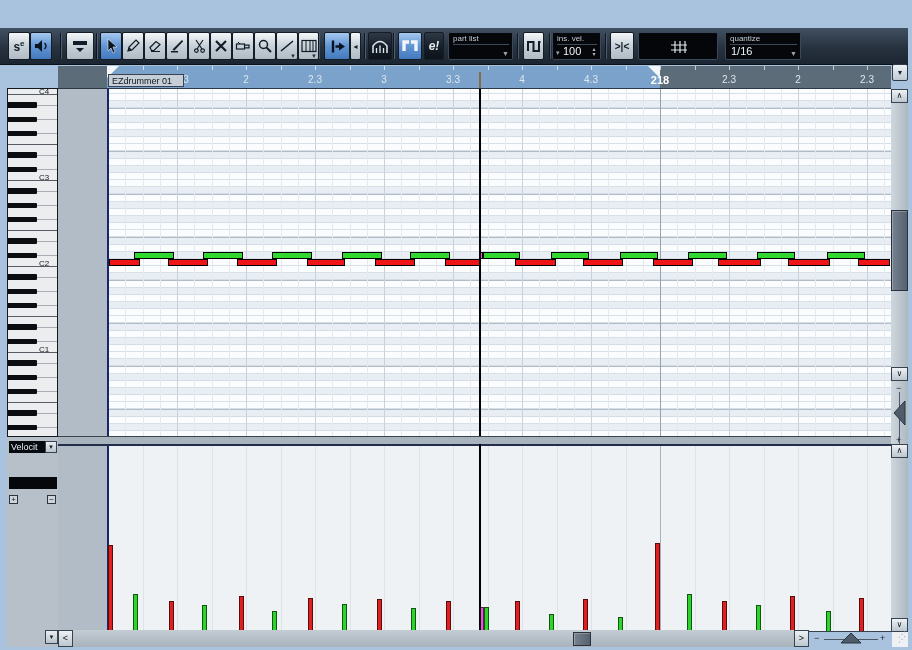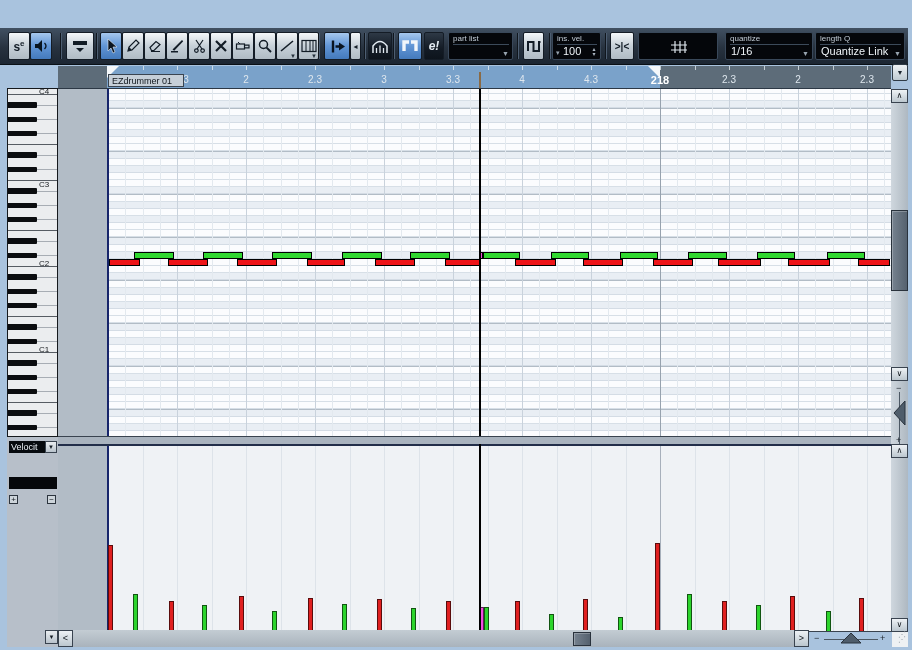--- a/index.html
+++ b/index.html
@@ -206,28 +206,23 @@
       <div class="lbl">ins. vel.</div>
       <div class="val" style="left:10px;">100</div>
       <div class="dd" style="left:3px;right:auto;">▾</div>
       <div class="spin"><span>▴</span><br><span>▾</span></div>
     </div>
     <div class="tbw" style="left:638px;width:80px;background:#04060a;">
       <svg style="position:absolute;left:29px;top:6px;" width="22" height="16" viewBox="0 0 22 16">
         <path d="M7 2v12M12 2v12M17 2v12M3 6h16M3 11h16" stroke="#dfe7ee" stroke-width="1.2" fill="none"></path>
       </svg>
     </div>
-    <div class="tbw" style="left:725px;width:88px;">
+    <div class="tbw" style="left:725px;width:76px;">
       <div class="lbl">quantize</div>
       <div class="val">1/16</div>
-      <div class="dd">▼</div>
-    </div>
-    <div class="tbw" style="left:815px;width:90px;">
-      <div class="lbl">length Q</div>
-      <div class="val">Quantize Link</div>
       <div class="dd">▼</div>
     </div>
   </div>
 
   <div class="ruler" id="ruler">
       <div style="position: absolute; left: 49px; top: 0px; width: 553px; height: 23px; background: rgb(122, 162, 202);"></div>
       <div style="position: absolute; left: 49px; top: 0px; width: 0px; height: 0px; border-top: 12px solid rgb(244, 247, 250); border-right: 12px solid transparent;"></div>
       <div style="position: absolute; left: 590px; top: 0px; width: 0px; height: 0px; border-top: 12px solid rgb(244, 247, 250); border-left: 12px solid transparent;"></div>
       <div style="position: absolute; left: 50px; top: 0px; width: 1px; height: 4px; background: rgba(240, 246, 250, 0.7);"></div>
       <div style="position: absolute; left: 84.5px; top: 0px; width: 1px; height: 4px; background: rgba(240, 246, 250, 0.7);"></div>
@@ -278,21 +273,21 @@
       <div style="position: absolute; left: 0px; top: 27.5px; width: 29px; height: 5.6px; background: rgb(11, 13, 16); border-radius: 0px 1px 1px 0px;"></div>
       <div style="position: absolute; left: 29px; top: 30px; width: 20px; height: 1px; background: rgb(167, 173, 180);"></div>
       <div style="position: absolute; left: 0px; top: 41.8px; width: 29px; height: 5.6px; background: rgb(11, 13, 16); border-radius: 0px 1px 1px 0px;"></div>
       <div style="position: absolute; left: 29px; top: 44.3px; width: 20px; height: 1px; background: rgb(167, 173, 180);"></div>
       <div style="position: absolute; left: 0px; top: 55.3px; width: 49px; height: 1px; background: rgb(86, 92, 99);"></div>
       <div style="position: absolute; left: 0px; top: 63.3px; width: 29px; height: 5.6px; background: rgb(11, 13, 16); border-radius: 0px 1px 1px 0px;"></div>
       <div style="position: absolute; left: 29px; top: 65.8px; width: 20px; height: 1px; background: rgb(167, 173, 180);"></div>
       <div style="position: absolute; left: 0px; top: 77.6px; width: 29px; height: 5.6px; background: rgb(11, 13, 16); border-radius: 0px 1px 1px 0px;"></div>
       <div style="position: absolute; left: 29px; top: 80.1px; width: 20px; height: 1px; background: rgb(167, 173, 180);"></div>
       <div style="position: absolute; left: 0px; top: 91.2px; width: 49px; height: 1px; background: rgb(86, 92, 99);"></div>
-      <div style="position: absolute; left: 31px; top: 84.2px; font-size: 8px; color: rgb(21, 25, 29); margin-top: 7px;">C3</div>
+      <div style="position: absolute; left: 31px; top: 84.2px; font-size: 8px; color: rgb(21, 25, 29);">C3</div>
       <div style="position: absolute; left: 0px; top: 99.1px; width: 29px; height: 5.6px; background: rgb(11, 13, 16); border-radius: 0px 1px 1px 0px;"></div>
       <div style="position: absolute; left: 29px; top: 101.6px; width: 20px; height: 1px; background: rgb(167, 173, 180);"></div>
       <div style="position: absolute; left: 0px; top: 113.5px; width: 29px; height: 5.6px; background: rgb(11, 13, 16); border-radius: 0px 1px 1px 0px;"></div>
       <div style="position: absolute; left: 29px; top: 116px; width: 20px; height: 1px; background: rgb(167, 173, 180);"></div>
       <div style="position: absolute; left: 0px; top: 127.8px; width: 29px; height: 5.6px; background: rgb(11, 13, 16); border-radius: 0px 1px 1px 0px;"></div>
       <div style="position: absolute; left: 29px; top: 130.3px; width: 20px; height: 1px; background: rgb(167, 173, 180);"></div>
       <div style="position: absolute; left: 0px; top: 141.3px; width: 49px; height: 1px; background: rgb(86, 92, 99);"></div>
       <div style="position: absolute; left: 0px; top: 149.3px; width: 29px; height: 5.6px; background: rgb(11, 13, 16); border-radius: 0px 1px 1px 0px;"></div>
       <div style="position: absolute; left: 29px; top: 151.8px; width: 20px; height: 1px; background: rgb(167, 173, 180);"></div>
       <div style="position: absolute; left: 0px; top: 163.6px; width: 29px; height: 5.6px; background: rgb(11, 13, 16); border-radius: 0px 1px 1px 0px;"></div>

